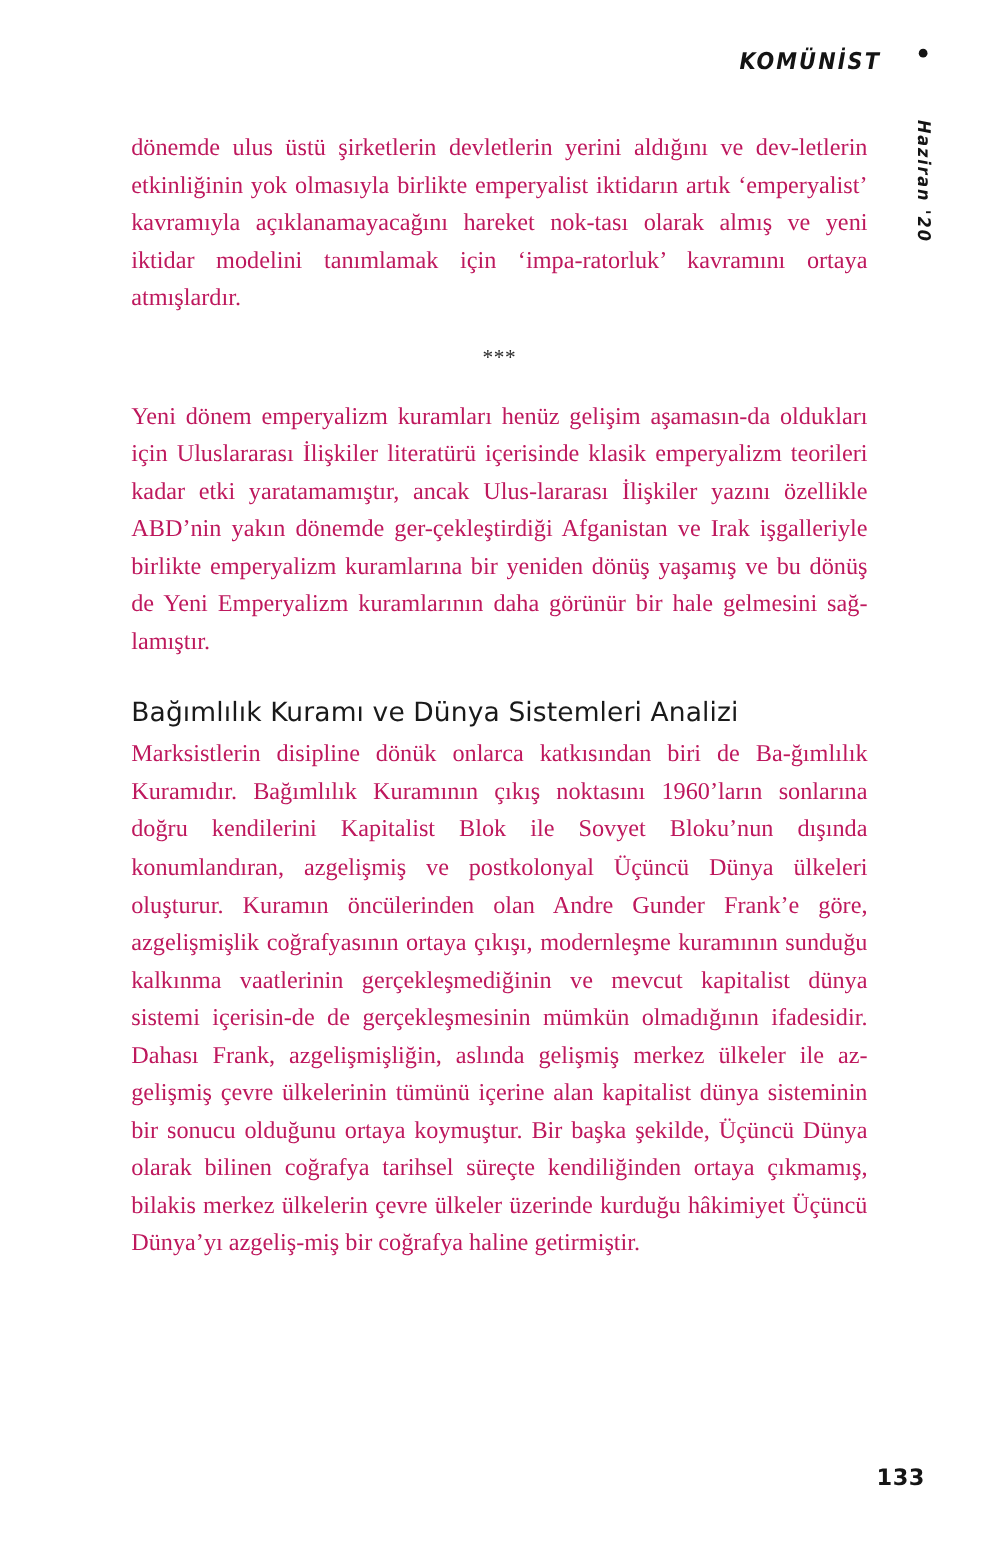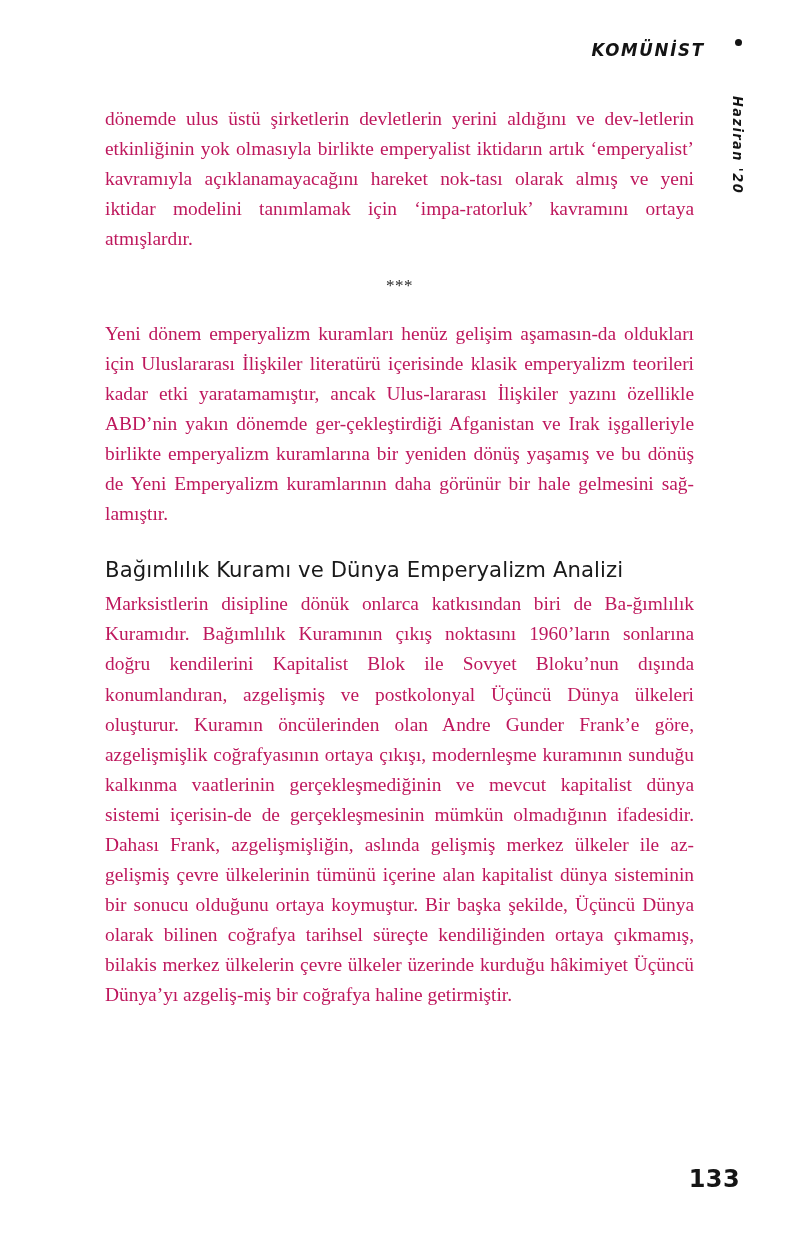--- a/index.html
+++ b/index.html
@@ -112,21 +112,21 @@
     color: #1a1a1a;
   }
 
   
   .folio {
     position: absolute;
     right: 58px;
     bottom: 48px;
     font-family: "DejaVu Sans", "Liberation Sans", sans-serif;
     font-weight: bold;
-    font-size: 24px;
+    font-size: 18px;
     color: #151515;
     letter-spacing: 0.4px;
   }
 </style>
 </head>
 <body>
 
 <div class="page">
 
   <div class="running-head">
@@ -145,21 +145,21 @@
     <div class="spacer-sm"></div>
 
     <p class="divider">***</p>
 
     <div class="spacer-sm"></div>
 
     <p class="body">Yeni dönem emperyalizm kuramları henüz gelişim aşamasın-da oldukları için Uluslararası İlişkiler literatürü içerisinde klasik emperyalizm teorileri kadar etki yaratamamıştır, ancak Ulus-lararası İlişkiler yazını özellikle ABD’nin yakın dönemde ger-çekleştirdiği Afganistan ve Irak işgalleriyle birlikte emperyalizm kuramlarına bir yeniden dönüş yaşamış ve bu dönüş de Yeni Emperyalizm kuramlarının daha görünür bir hale gelmesini sağ-lamıştır.</p>
 
     <div class="spacer-md"></div>
 
-    <h2 class="section-heading">Bağımlılık Kuramı ve Dünya Emperyalizm Analizi</h2>
+    <h2 class="section-heading">Bağımlılık Kuramı ve Dünya Sistemleri Analizi</h2>
 
     <div class="spacer-sm" style="height:4px"></div>
 
     <p class="body">Marksistlerin disipline dönük onlarca katkısından biri de Ba-ğımlılık Kuramıdır. Bağımlılık Kuramının çıkış noktasını 1960’ların sonlarına doğru kendilerini Kapitalist Blok ile Sovyet Bloku’nun dışında konumlandıran, azgelişmiş ve postkolonyal Üçüncü Dünya ülkeleri oluşturur. Kuramın öncülerinden olan Andre Gunder Frank’e göre, azgelişmişlik coğrafyasının ortaya çıkışı, modernleşme kuramının sunduğu kalkınma vaatlerinin gerçekleşmediğinin ve mevcut kapitalist dünya sistemi içerisin-de de gerçekleşmesinin mümkün olmadığının ifadesidir. Dahası Frank, azgelişmişliğin, aslında gelişmiş merkez ülkeler ile az-gelişmiş çevre ülkelerinin tümünü içerine alan kapitalist dünya sisteminin bir sonucu olduğunu ortaya koymuştur. Bir başka şekilde, Üçüncü Dünya olarak bilinen coğrafya tarihsel süreçte kendiliğinden ortaya çıkmamış, bilakis merkez ülkelerin çevre ülkeler üzerinde kurduğu hâkimiyet Üçüncü Dünya’yı azgeliş-miş bir coğrafya haline getirmiştir.</p>
 
   </div>
 
   <div class="folio">133</div>
 
 </div>

